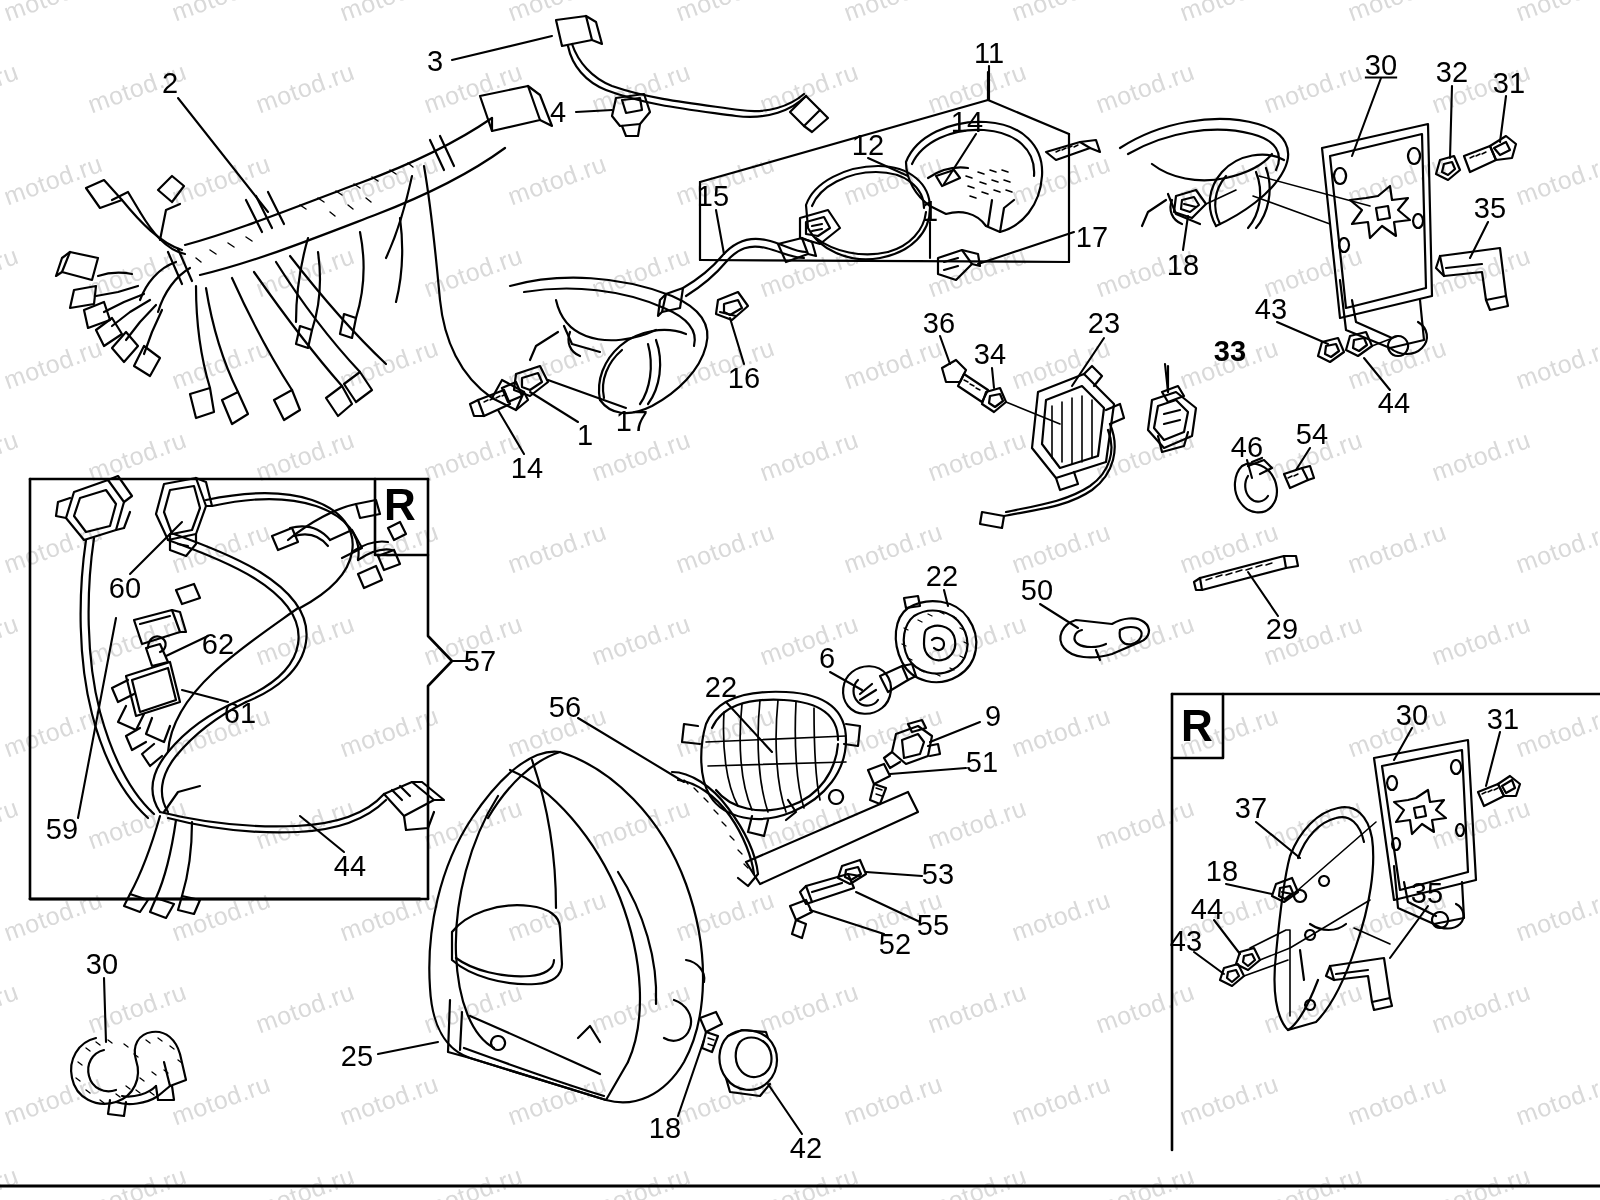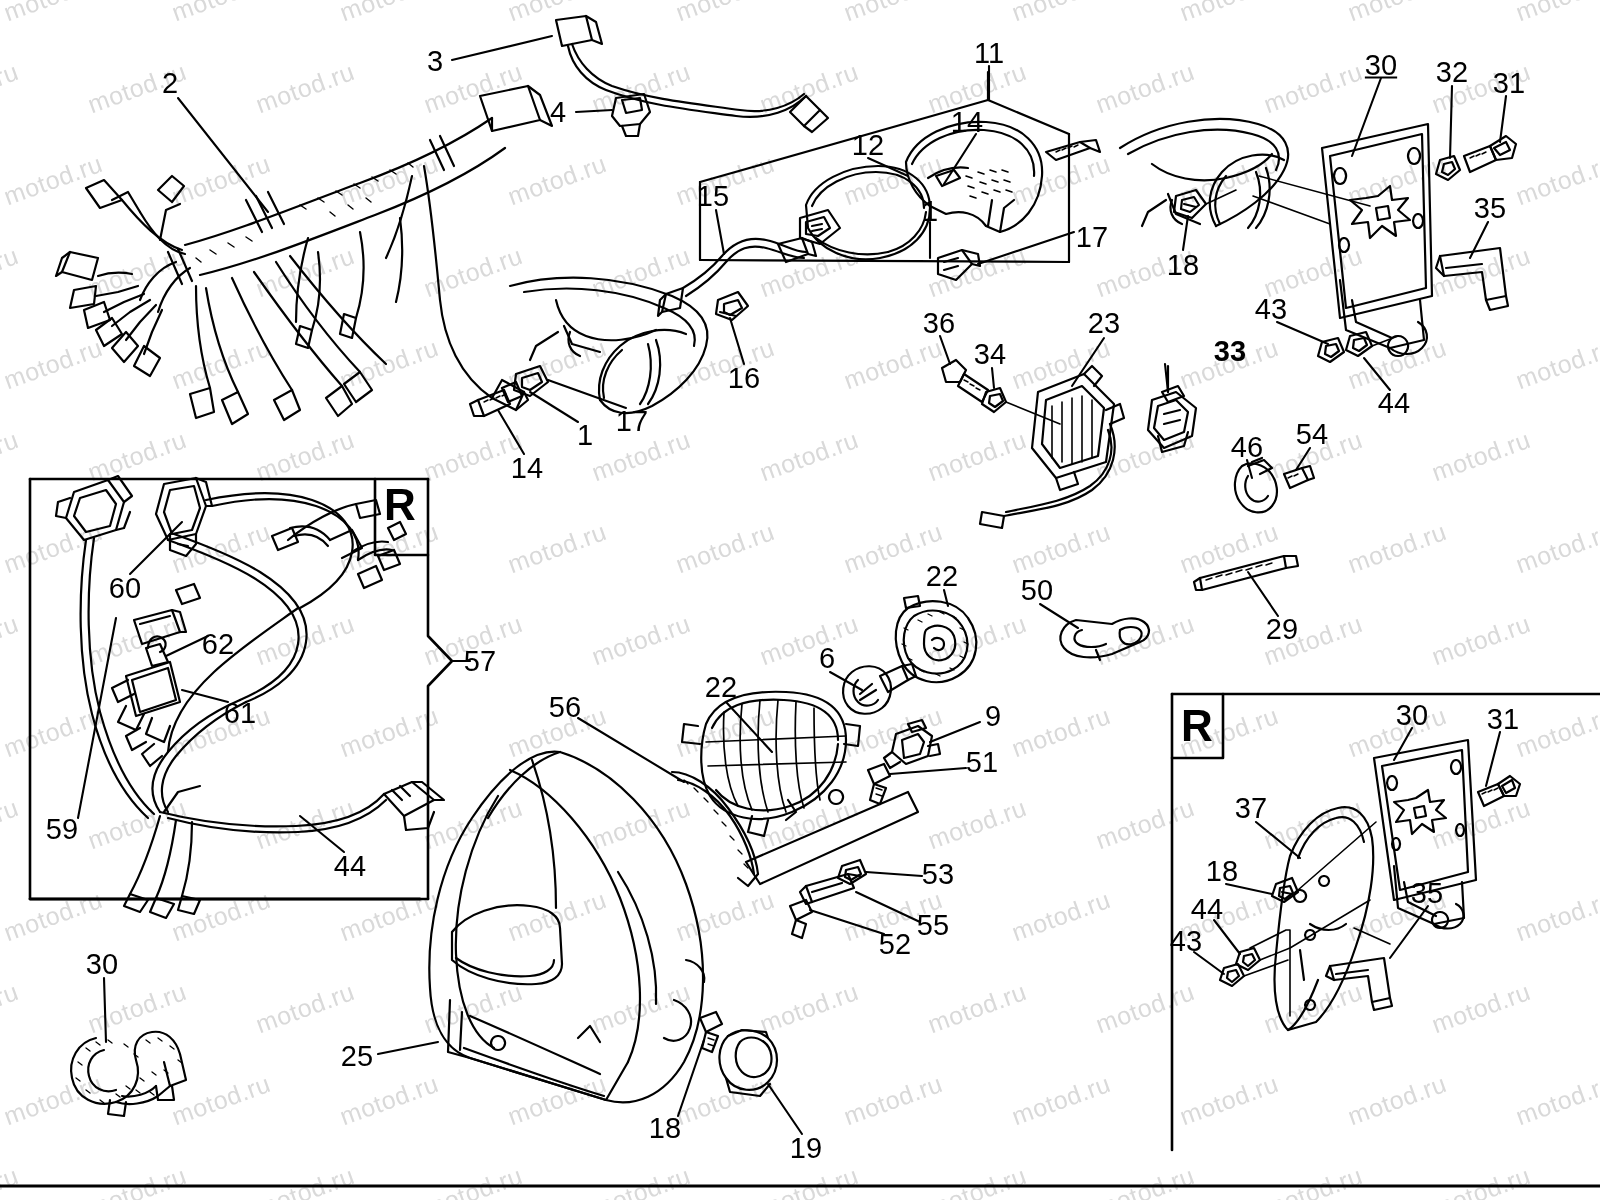--- a/index.html
+++ b/index.html
@@ -865,21 +865,21 @@
       <div class="lbl" style="left: 721px; top: 687px;">22</div>
       <div class="lbl" style="left: 565px; top: 707px;">56</div>
       <div class="lbl" style="left: 993px; top: 716px;">9</div>
       <div class="lbl" style="left: 982px; top: 762px;">51</div>
       <div class="lbl" style="left: 938px; top: 874px;">53</div>
       <div class="lbl" style="left: 933px; top: 925px;">55</div>
       <div class="lbl" style="left: 895px; top: 944px;">52</div>
       <div class="lbl" style="left: 357px; top: 1056px;">25</div>
       <div class="lbl" style="left: 102px; top: 964px;">30</div>
       <div class="lbl" style="left: 665px; top: 1128px;">18</div>
-      <div class="lbl" style="left: 806px; top: 1148px;">19</div>
+      <div class="lbl" style="left: 806px; top: 1148px;">42</div>
       <div class="lbl" style="left: 1412px; top: 715px;">30</div>
       <div class="lbl" style="left: 1503px; top: 719px;">31</div>
       <div class="lbl" style="left: 1251px; top: 808px;">37</div>
       <div class="lbl" style="left: 1222px; top: 871px;">18</div>
       <div class="lbl" style="left: 1207px; top: 909px;">44</div>
       <div class="lbl" style="left: 1186px; top: 941px;">43</div>
       <div class="lbl" style="left: 1427px; top: 893px;">35</div>
       <div class="rbadge" style="left: 400px; top: 505px;">R</div>
       <div class="rbadge" style="left: 1197px; top: 726px;">R</div>
     </div>

